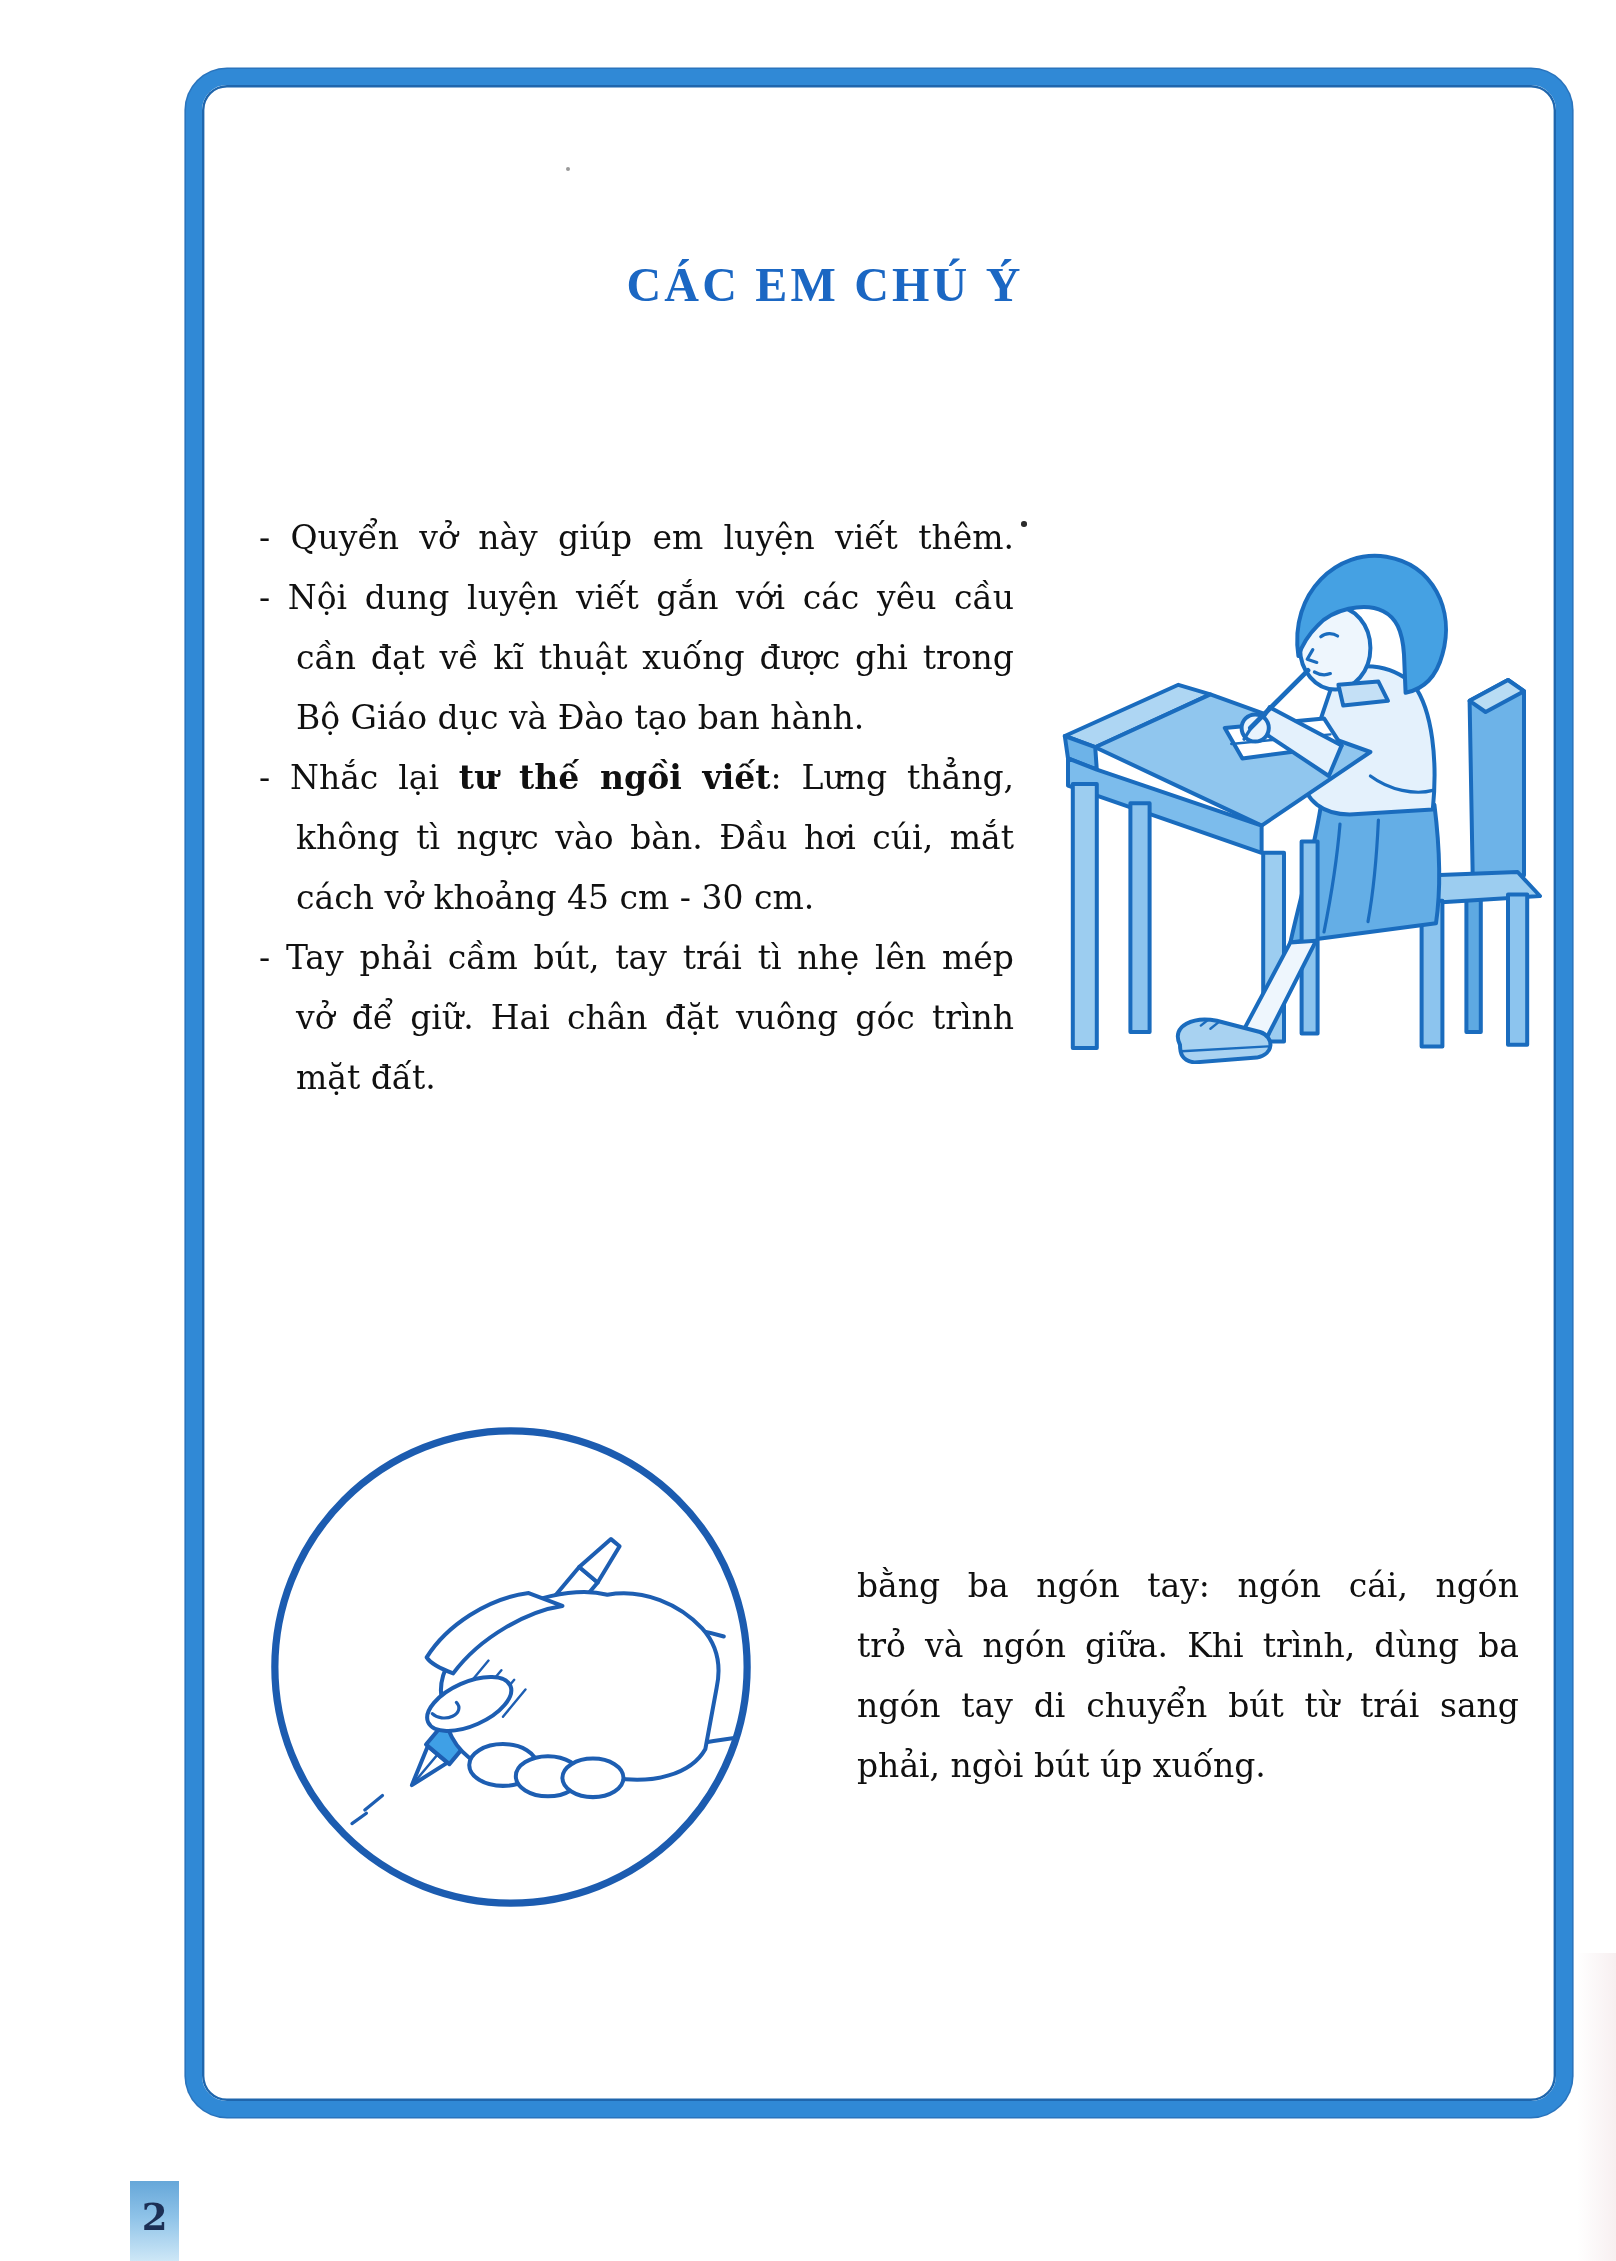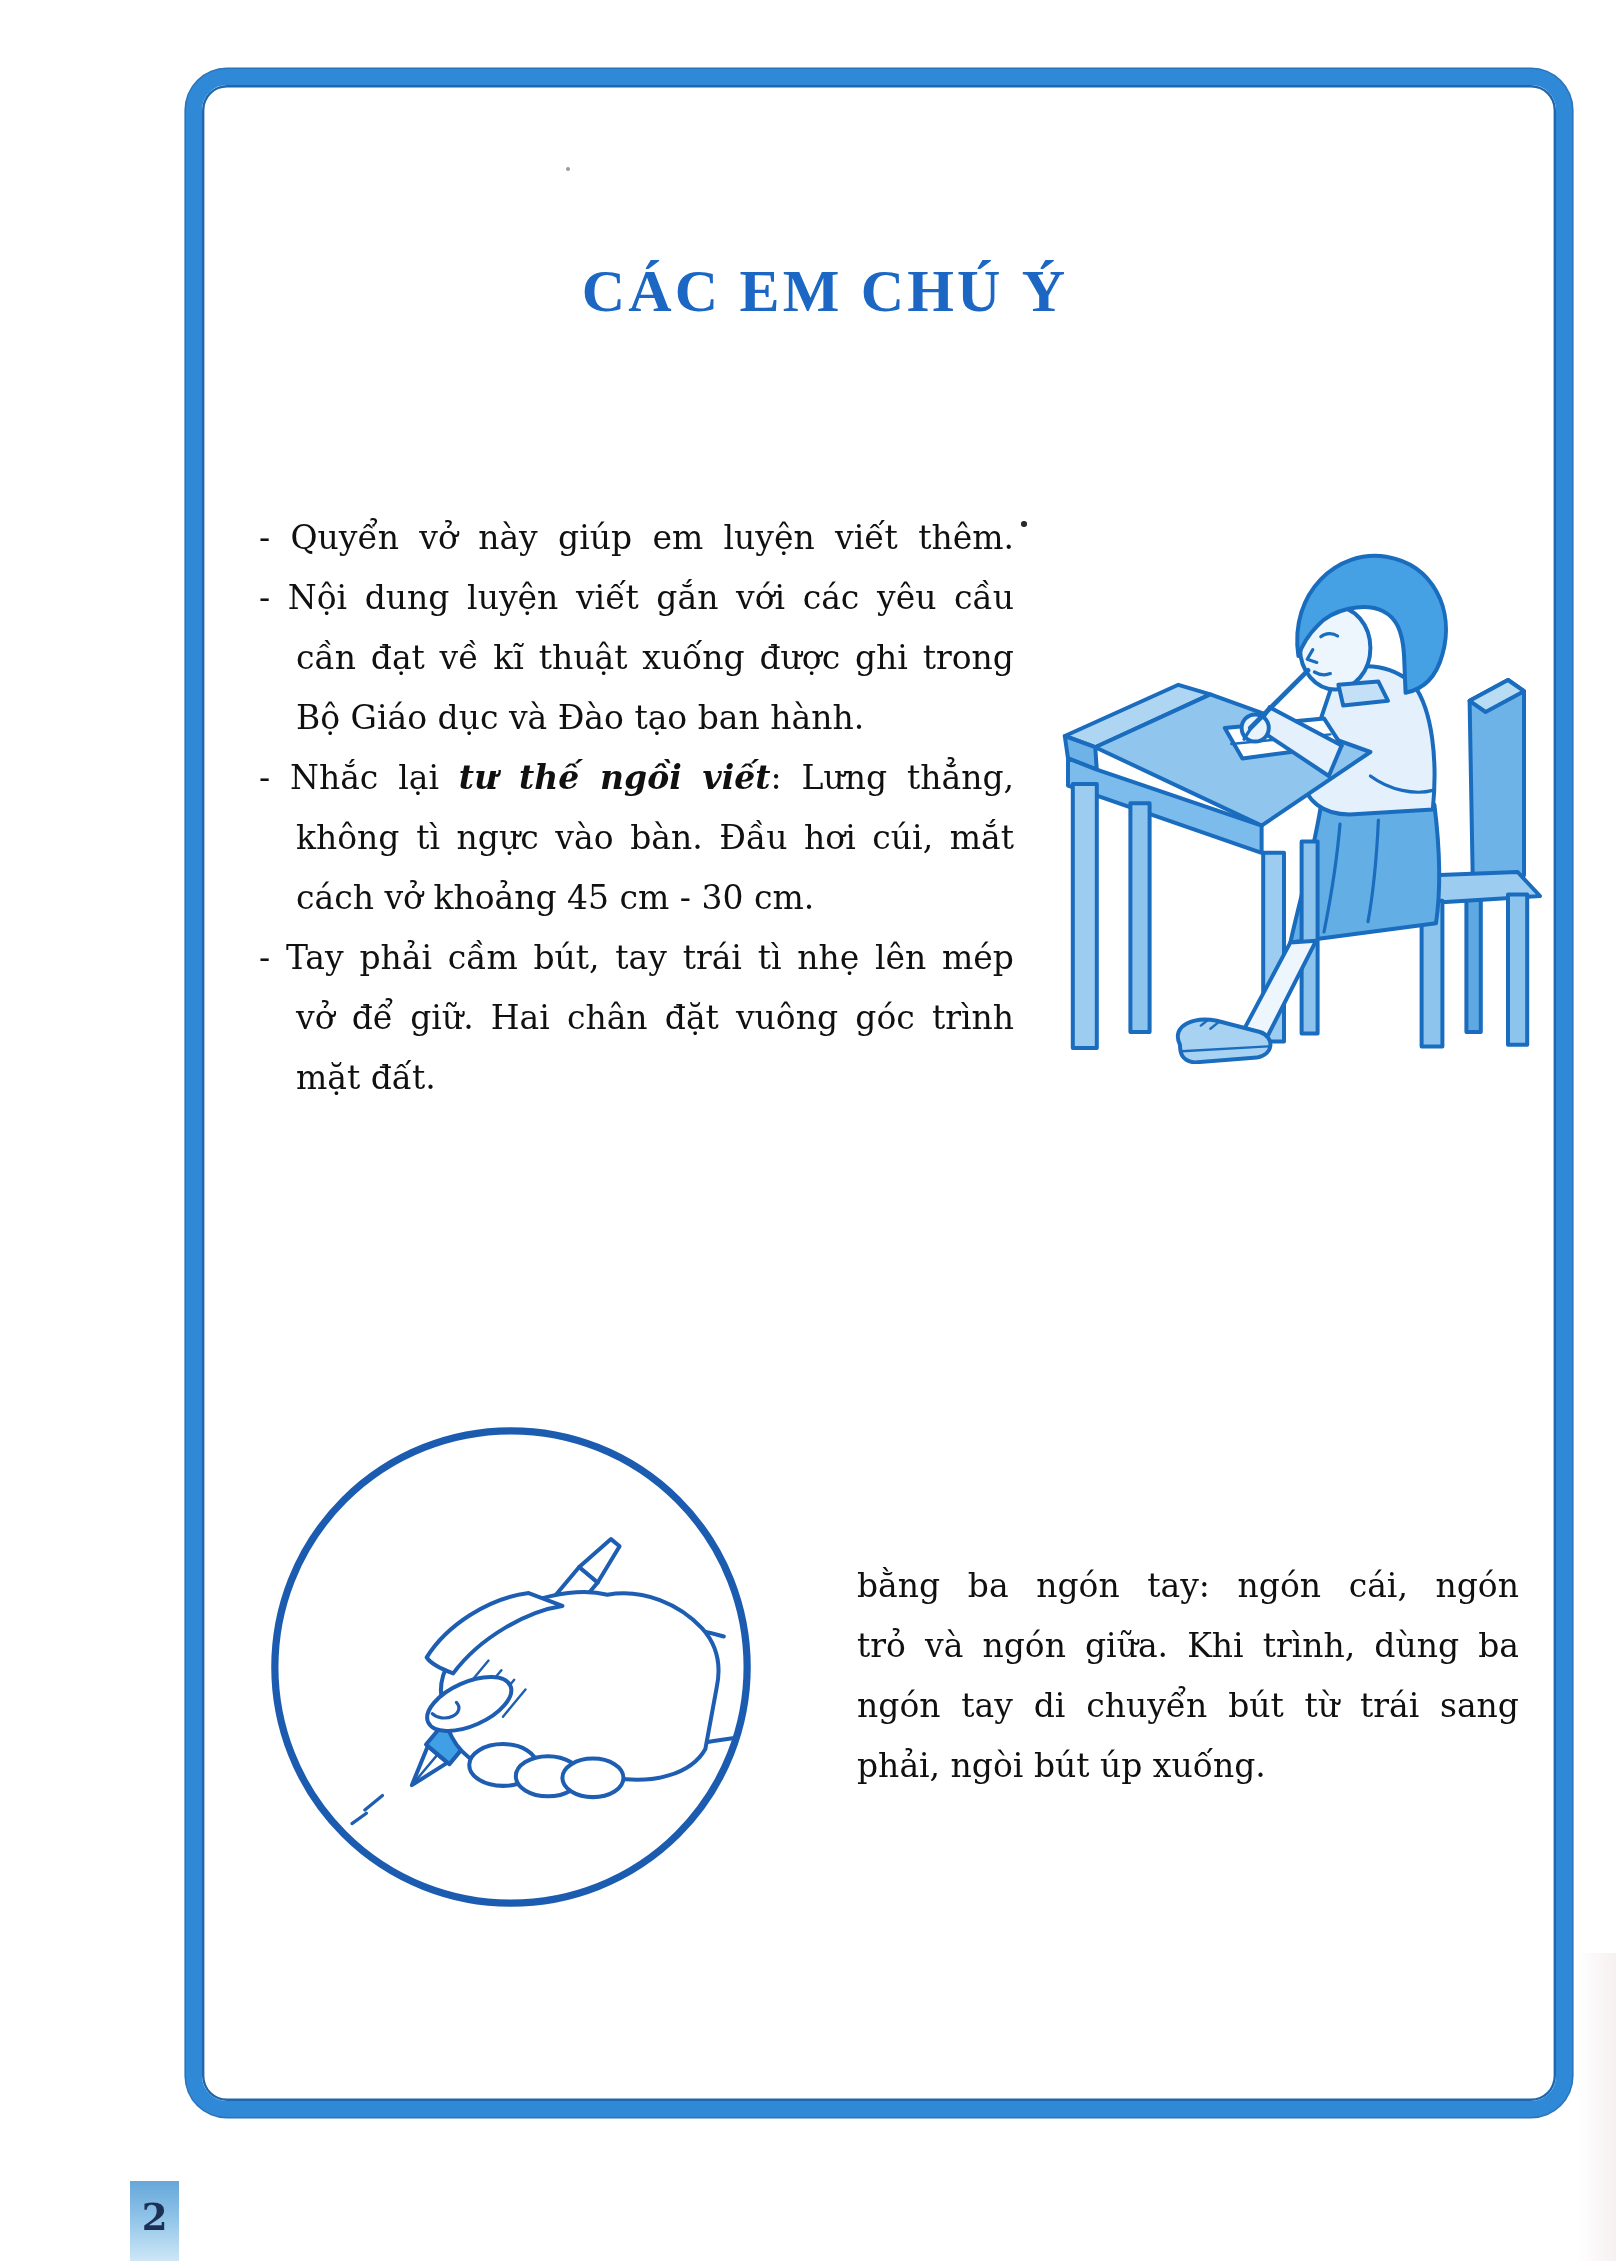--- a/index.html
+++ b/index.html
@@ -9,32 +9,32 @@
   }
   .frame{
     position:absolute;left:186px;top:69px;width:1386px;height:2048px;
     box-sizing:border-box;border:16.7px solid #3089d6;border-radius:41px;
     box-shadow: inset 0 0 0 2.4px #1f66ad, 0 0 0 1.6px #2a74bd;
     background:#ffffff;
   }
   .page-title{
     position:absolute;left:259px;top:257px;width:1132px;
     text-align:center;font-family:"Liberation Serif","DejaVu Serif",serif;
-    font-size:60px;font-weight:bold;color:#1b67c3;letter-spacing:3.2px;
+    font-size:48px;font-weight:bold;color:#1b67c3;letter-spacing:3.2px;
   }
   .textblock{
     position:absolute;font-size:33px;line-height:60px;color:#101010;
     text-justify:inter-word;
   }
   .b1{left:259px;top:508px;width:755px;}
   .b2{left:857px;top:1556px;width:662px;}
   .line{display:block;text-align:justify;}
   .jl{text-align-last:justify;}
   .ind{padding-left:37px;}
-  .em{font-weight:bold;font-style:italic;}
+  .em{font-weight:bold;}
   .girl-ill{position:absolute;left:1060px;top:536px;width:496px;height:528px;}
   .hand-ill{position:absolute;left:262px;top:1418px;width:498px;height:498px;}
   .page-tab{
     position:absolute;left:130px;top:2181px;width:49px;height:81px;
     background:linear-gradient(180deg,#66a7d9 0%,#8fc3e8 45%,#cfe8f7 100%);
     display:flex;align-items:center;justify-content:center;
     font-size:37px;font-weight:bold;color:#1c2f55;line-height:1;
     padding-bottom:8px;box-sizing:border-box;
   }
   .speck1{position:absolute;left:1021px;top:521px;width:5.6px;height:5.6px;border-radius:50%;background:#2b2b2b;}

